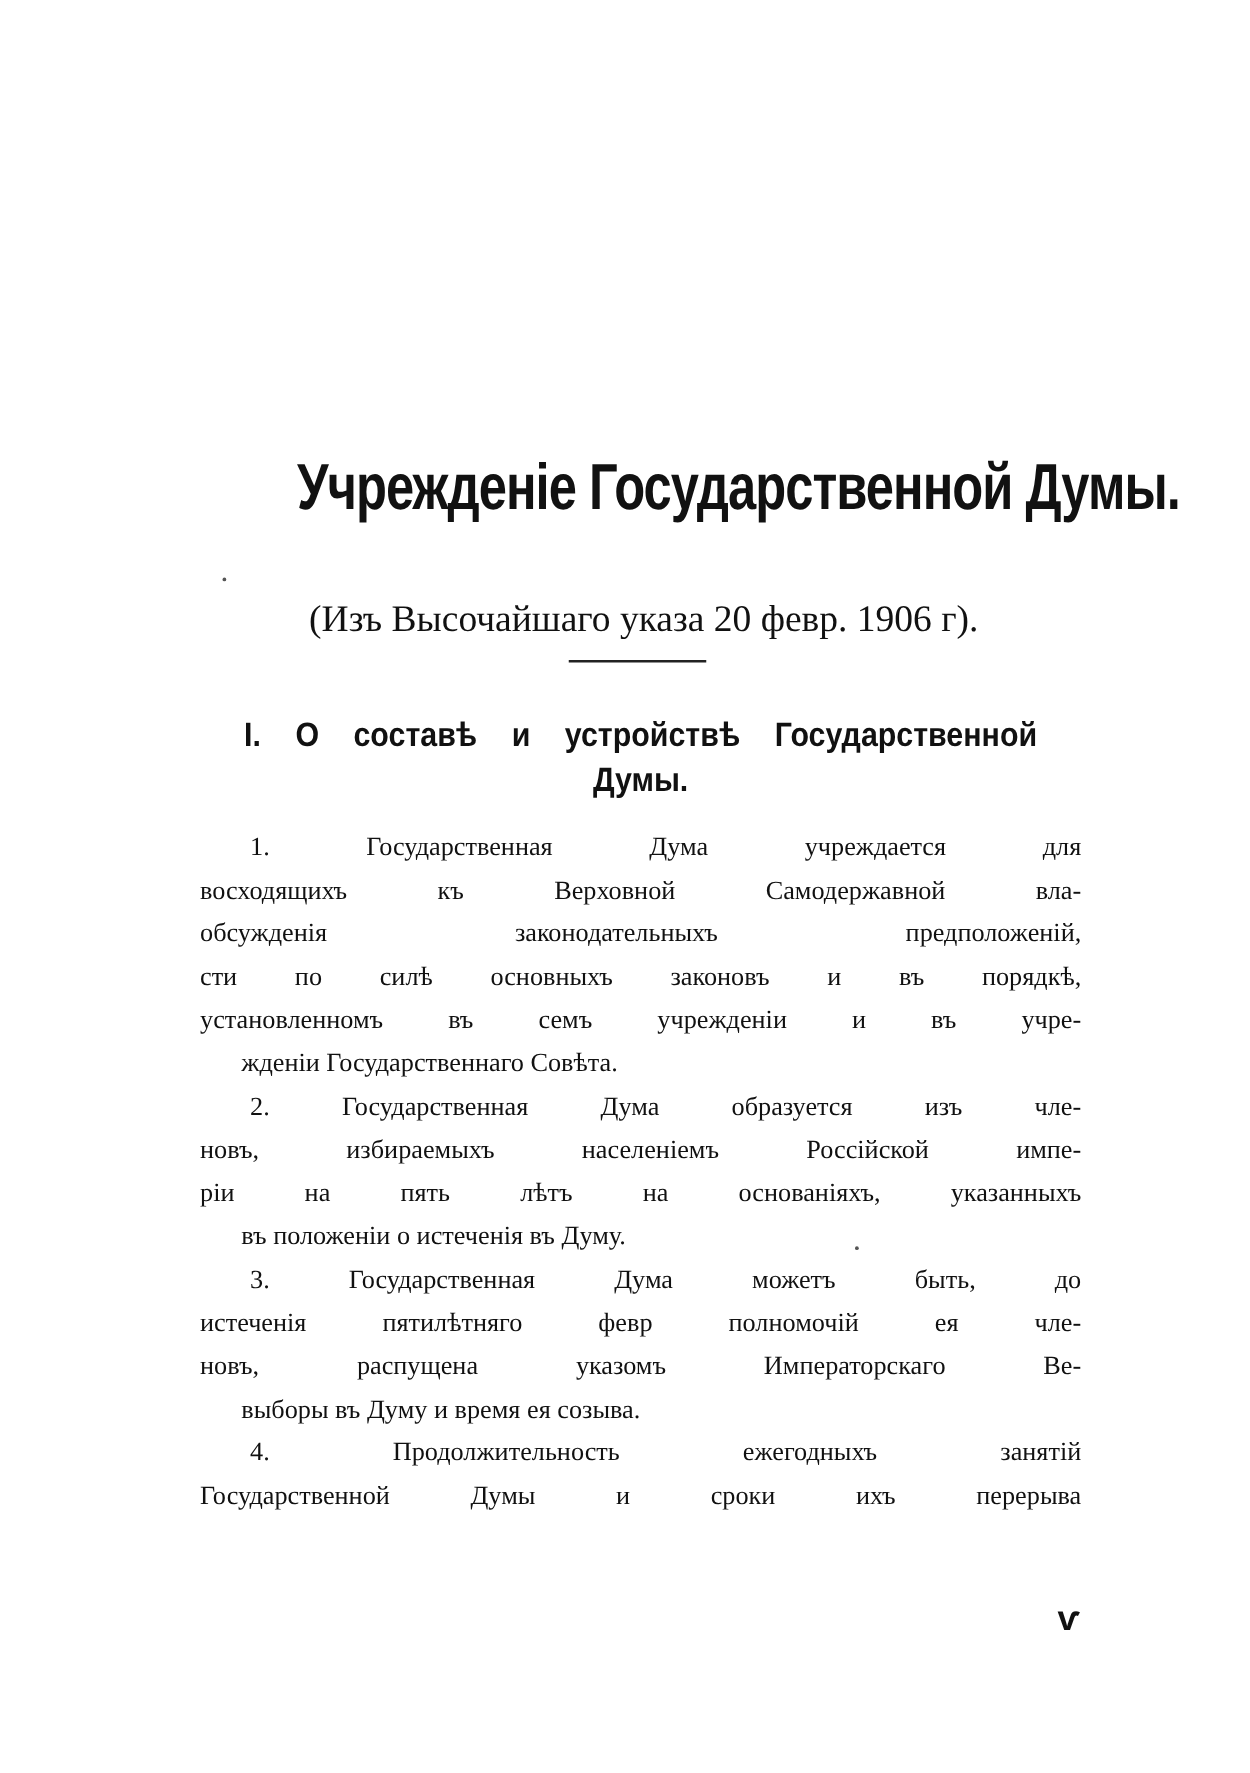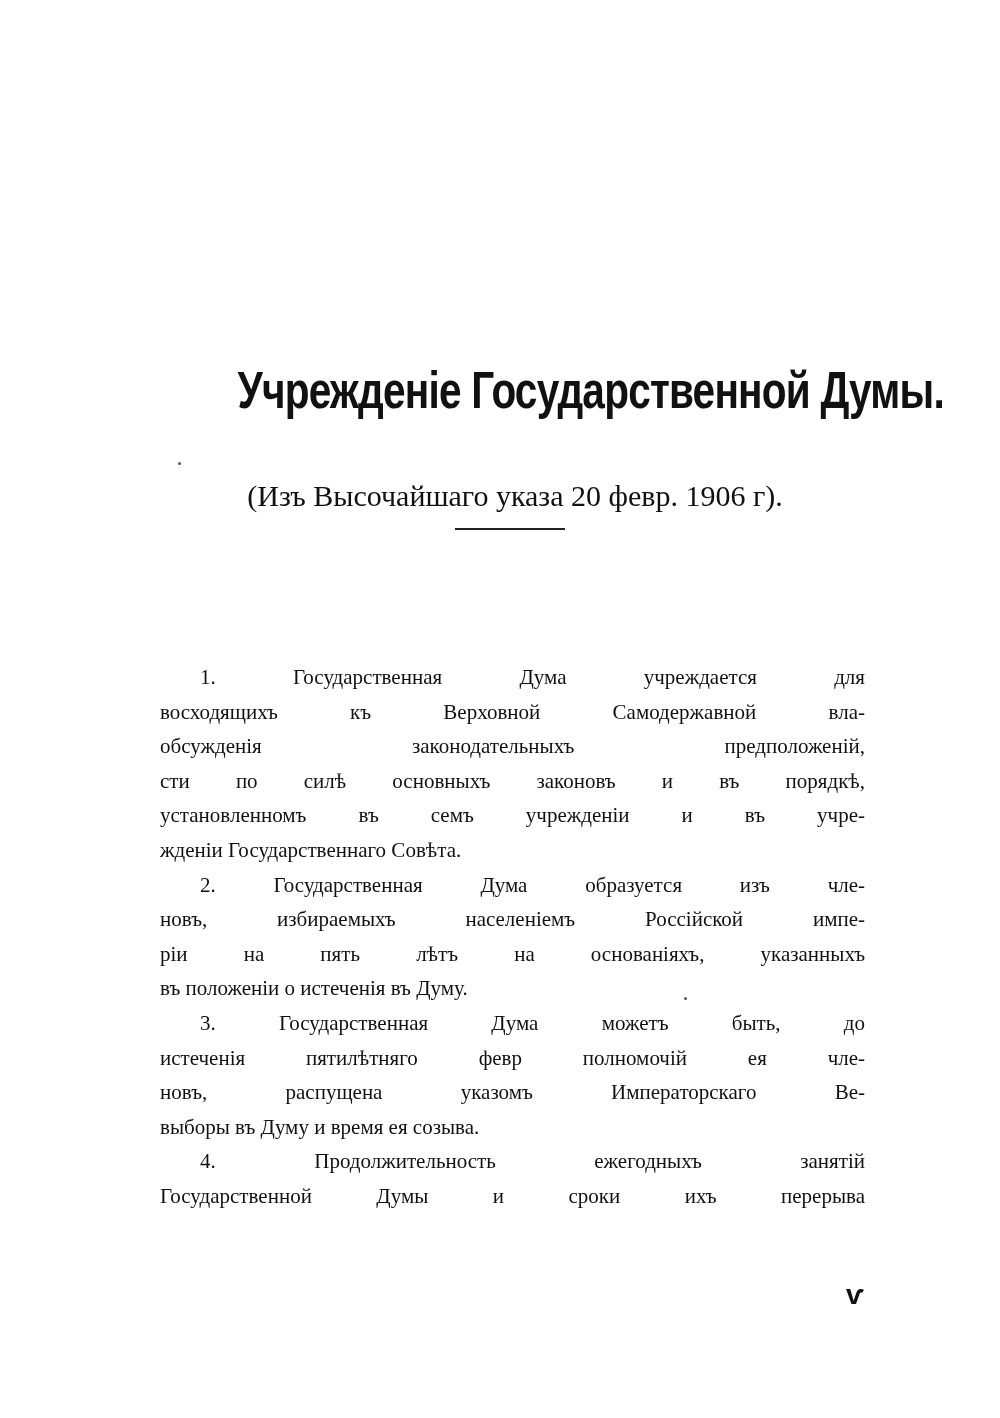--- a/index.html
+++ b/index.html
@@ -91,20 +91,21 @@
       text-align: justify;
       text-align-last: justify;
       height: 34.6px;
       overflow: visible;
     }
     .line.indent {
       padding-left: 40px;
     }
     .line.last {
       text-align-last: left;
+      margin-left: 33px;
     }
     .page-mark {
       position: absolute;
       left: 846px;
       top: 1280px;
       font-family: "Liberation Sans", "DejaVu Sans", sans-serif;
       font-weight: bold;
       font-size: 28px;
       line-height: 30px;
     }
@@ -119,20 +120,24 @@
 <body>
 
 <div class="page">
 
   <div class="title">Учрежденіе Государственной Думы.</div>
 
   <div class="subtitle">(Изъ Высочайшаго указа 20 февр. 1906 г).</div>
 
   <div class="rule"></div>
 
+  <div class="section-heading">
+    <span class="line1">I. О составѣ и устройствѣ Государственной</span>
+    <span class="line2">Думы.</span>
+  </div>
 
   <div class="body-text">
     <span class="line indent">1. Государственная Дума учреждается для</span>
     <span class="line">восходящихъ къ Верховной Самодержавной вла-</span>
     <span class="line">обсужденія законодательныхъ предположеній,</span>
     <span class="line">сти по силѣ основныхъ законовъ и въ порядкѣ,</span>
     <span class="line">установленномъ въ семъ учрежденіи и въ учре-</span>
     <span class="line last">жденіи Государственнаго Совѣта.</span>
     <span class="line indent">2. Государственная Дума образуется изъ чле-</span>
     <span class="line">новъ, избираемыхъ населеніемъ Россійской импе-</span>

